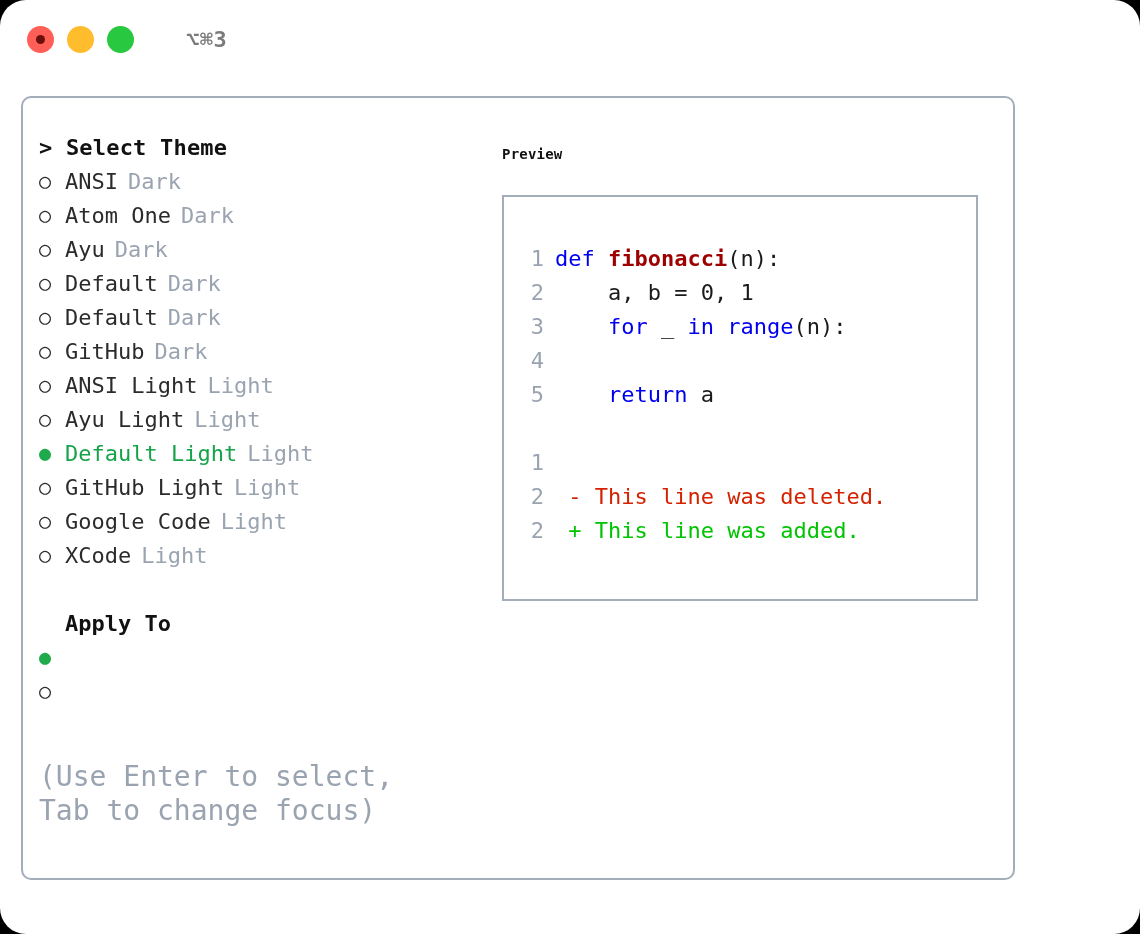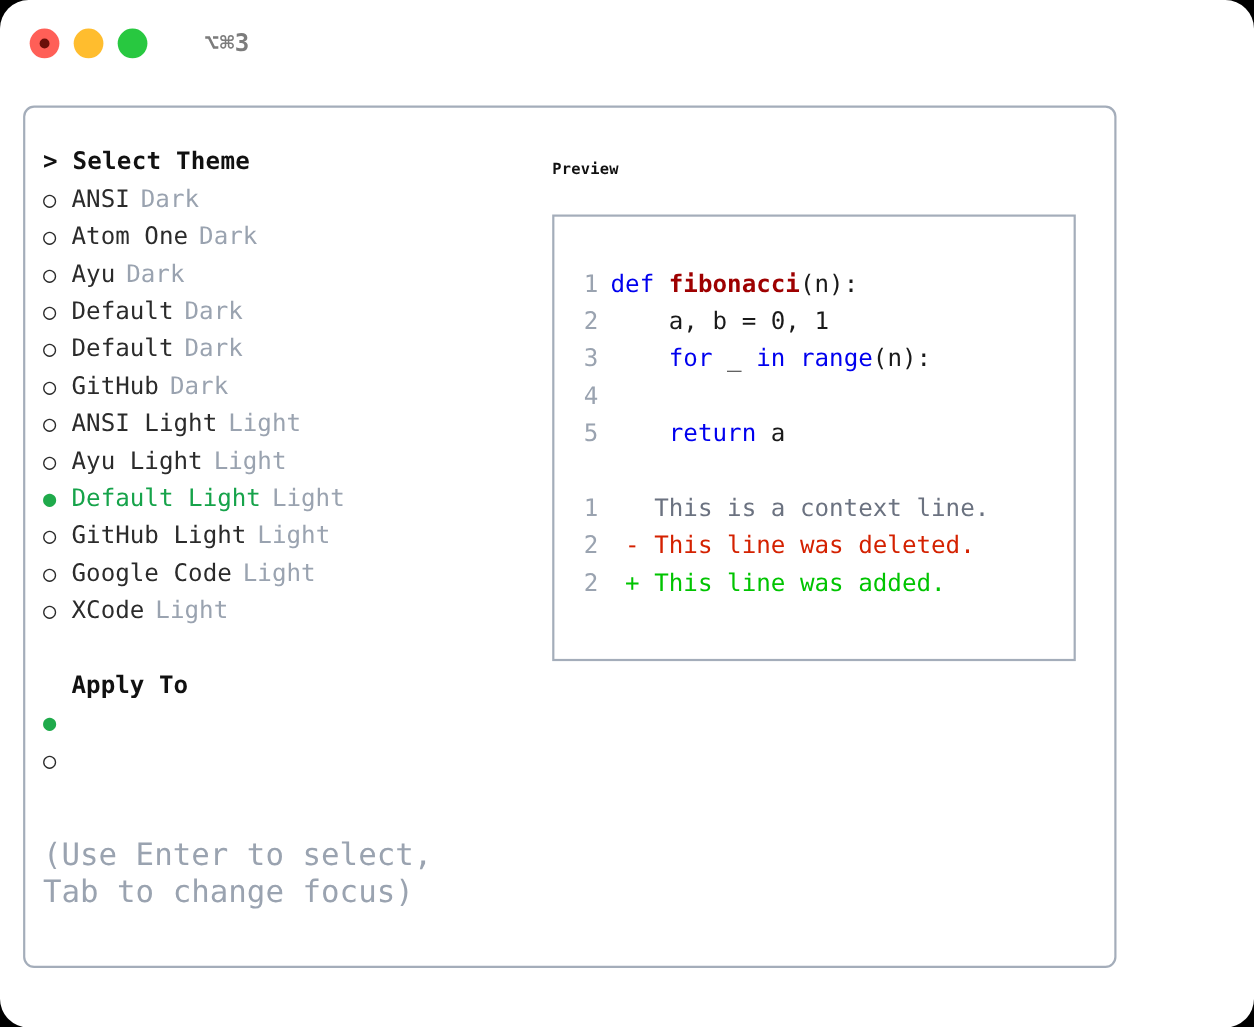--- a/index.html
+++ b/index.html
@@ -225,21 +225,21 @@
     <div id="right-col">
       <div id="preview-title">Preview</div>
       <div id="preview-box">
         <div id="code-area">
             <div class="code-line"><span class="lnum">1</span><span class="kw">def</span><span class="pl"> </span><span class="fn">fibonacci</span><span class="pl">(n):</span></div>
             <div class="code-line"><span class="lnum">2</span><span class="pl">    a, b = 0, 1</span></div>
             <div class="code-line"><span class="lnum">3</span><span class="pl">    </span><span class="kw">for</span><span class="pl"> _ </span><span class="kw">in</span><span class="pl"> </span><span class="kw">range</span><span class="pl">(n):</span></div>
             <div class="code-line"><span class="lnum">4</span></div>
             <div class="code-line"><span class="lnum">5</span><span class="pl">    </span><span class="kw">return</span><span class="pl"> a</span></div>
             <div class="diff-gap"></div>
-            <div class="code-line"><span class="lnum">1</span><span class="diff-ctx">   This is a context line.</span></div>
+            <div class="code-line"><span class="lnum">1</span></div>
             <div class="code-line"><span class="lnum">2</span><span class="diff-del"> - This line was deleted.</span></div>
             <div class="code-line"><span class="lnum">2</span><span class="diff-add"> + This line was added.</span></div>
           </div>
       </div>
     </div>
 
   </div>
 </div>
 
 </body></html>

